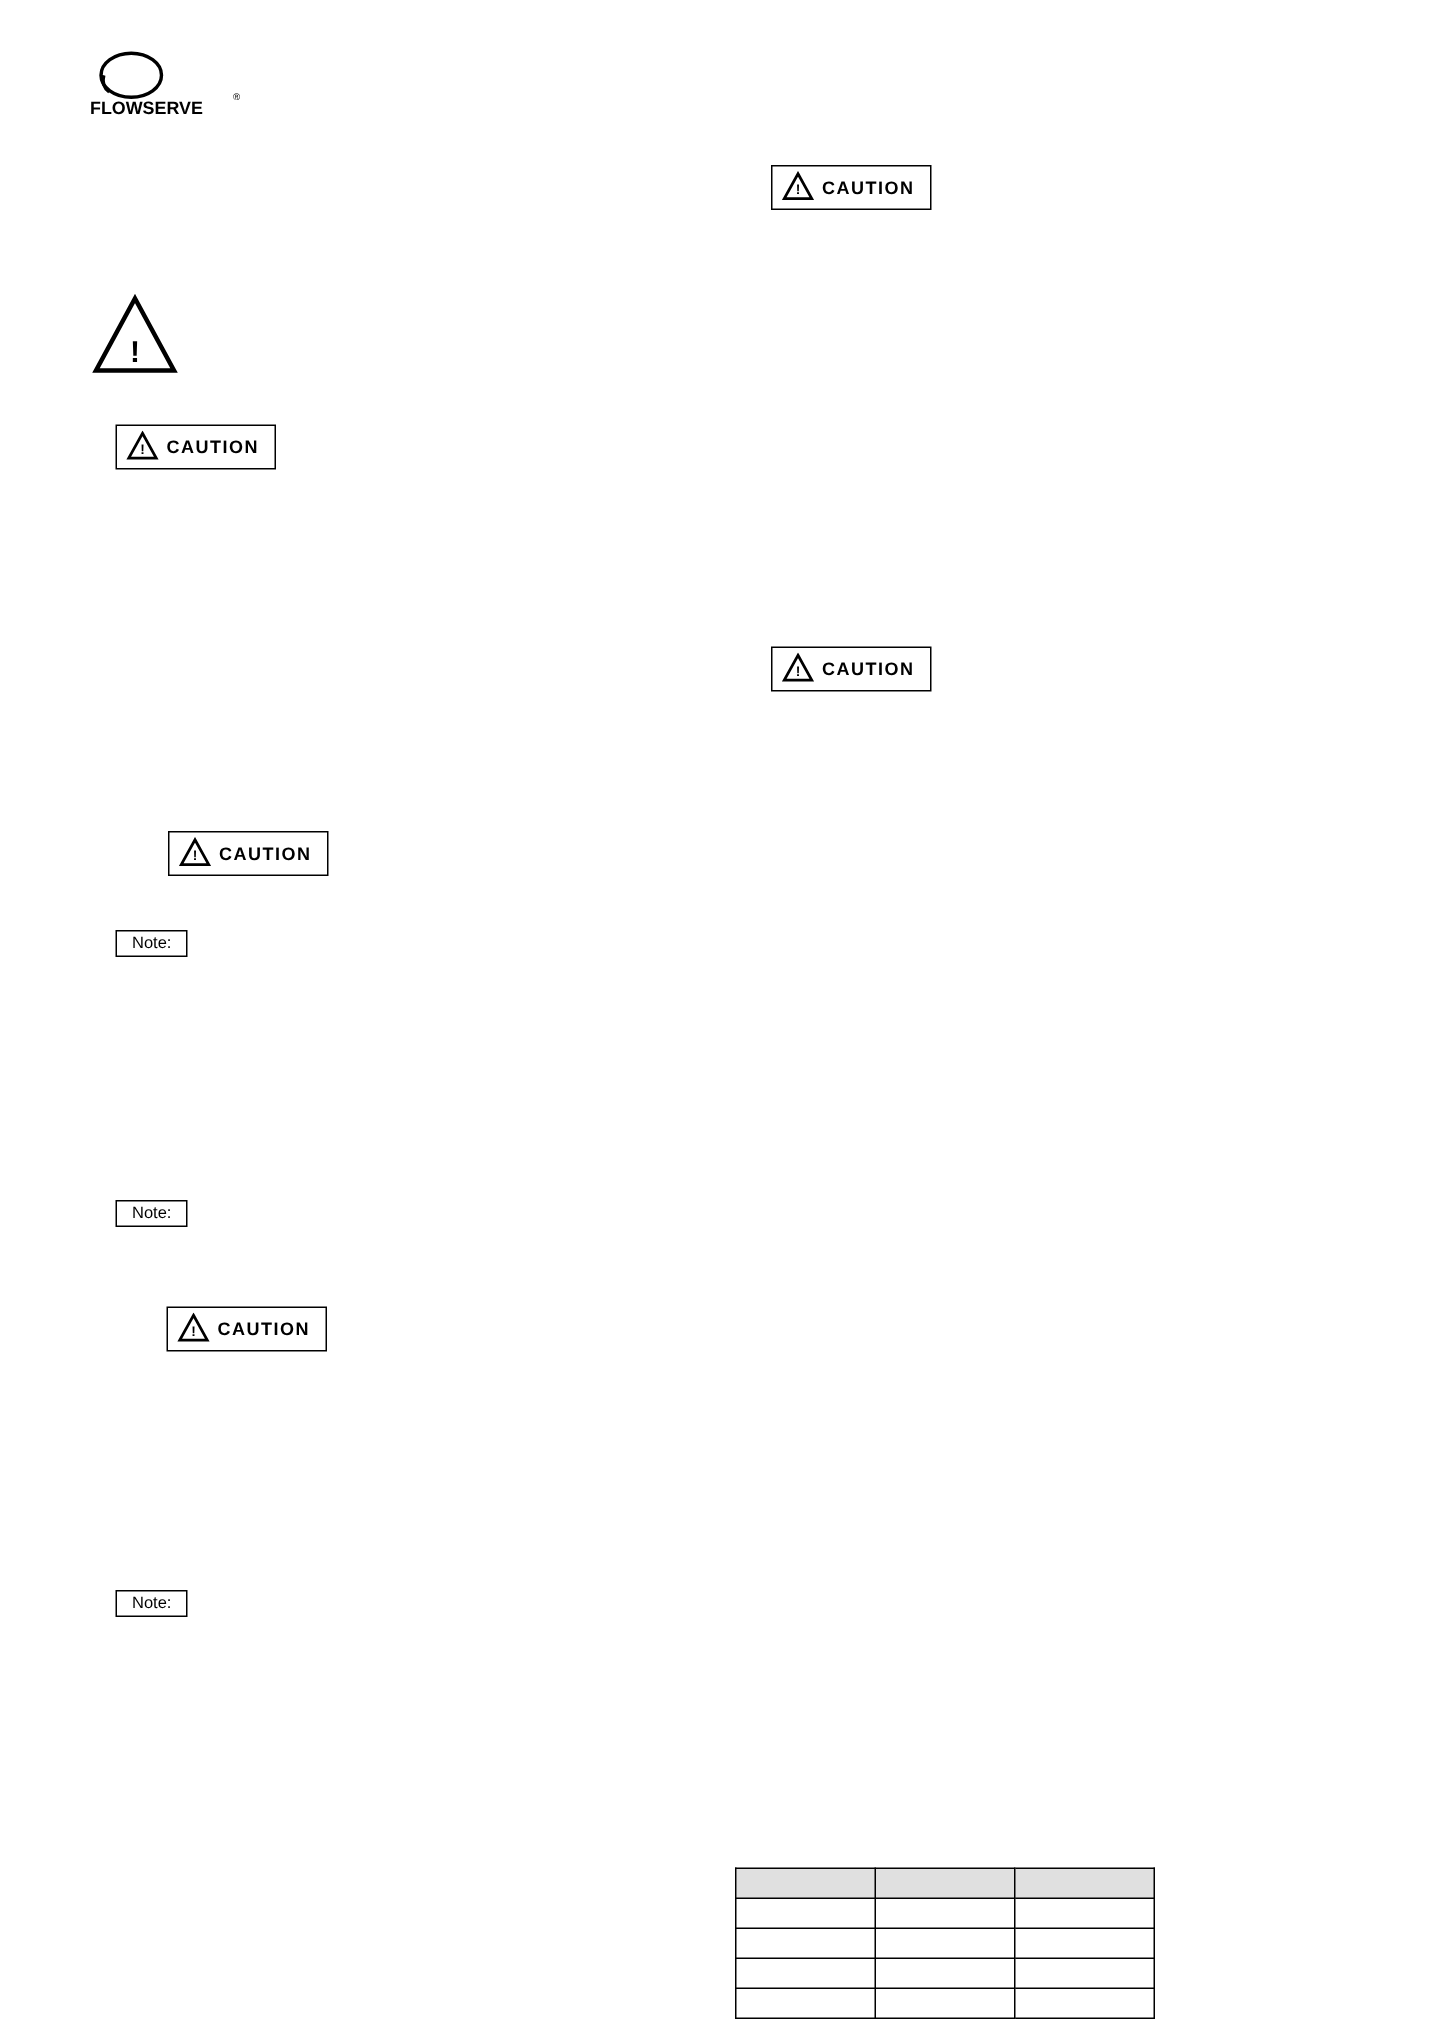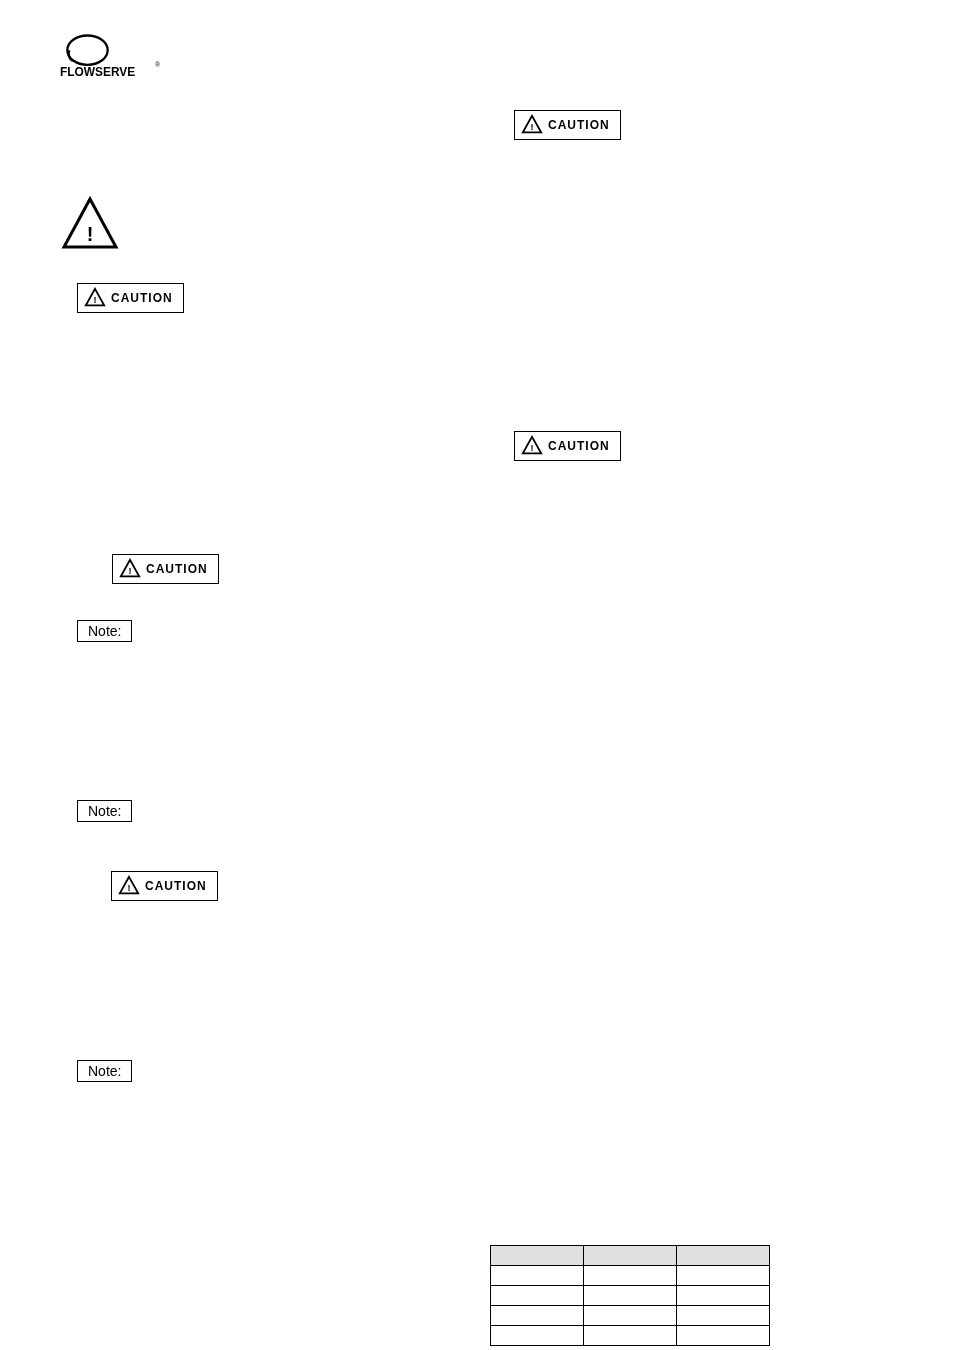--- a/index.html
+++ b/index.html
@@ -61,21 +61,21 @@
     
     .note-badge {
       display: inline-flex;
       align-items: center;
       border: 1.5px solid #000;
       padding: 2px 10px;
       background: #fff;
     }
 
     .note-badge .badge-text {
-      font-size: 14px;
+      font-size: 11px;
       font-weight: normal;
     }
 
     
     .large-triangle {
       width: 60px;
       height: 60px;
     }
 
     

